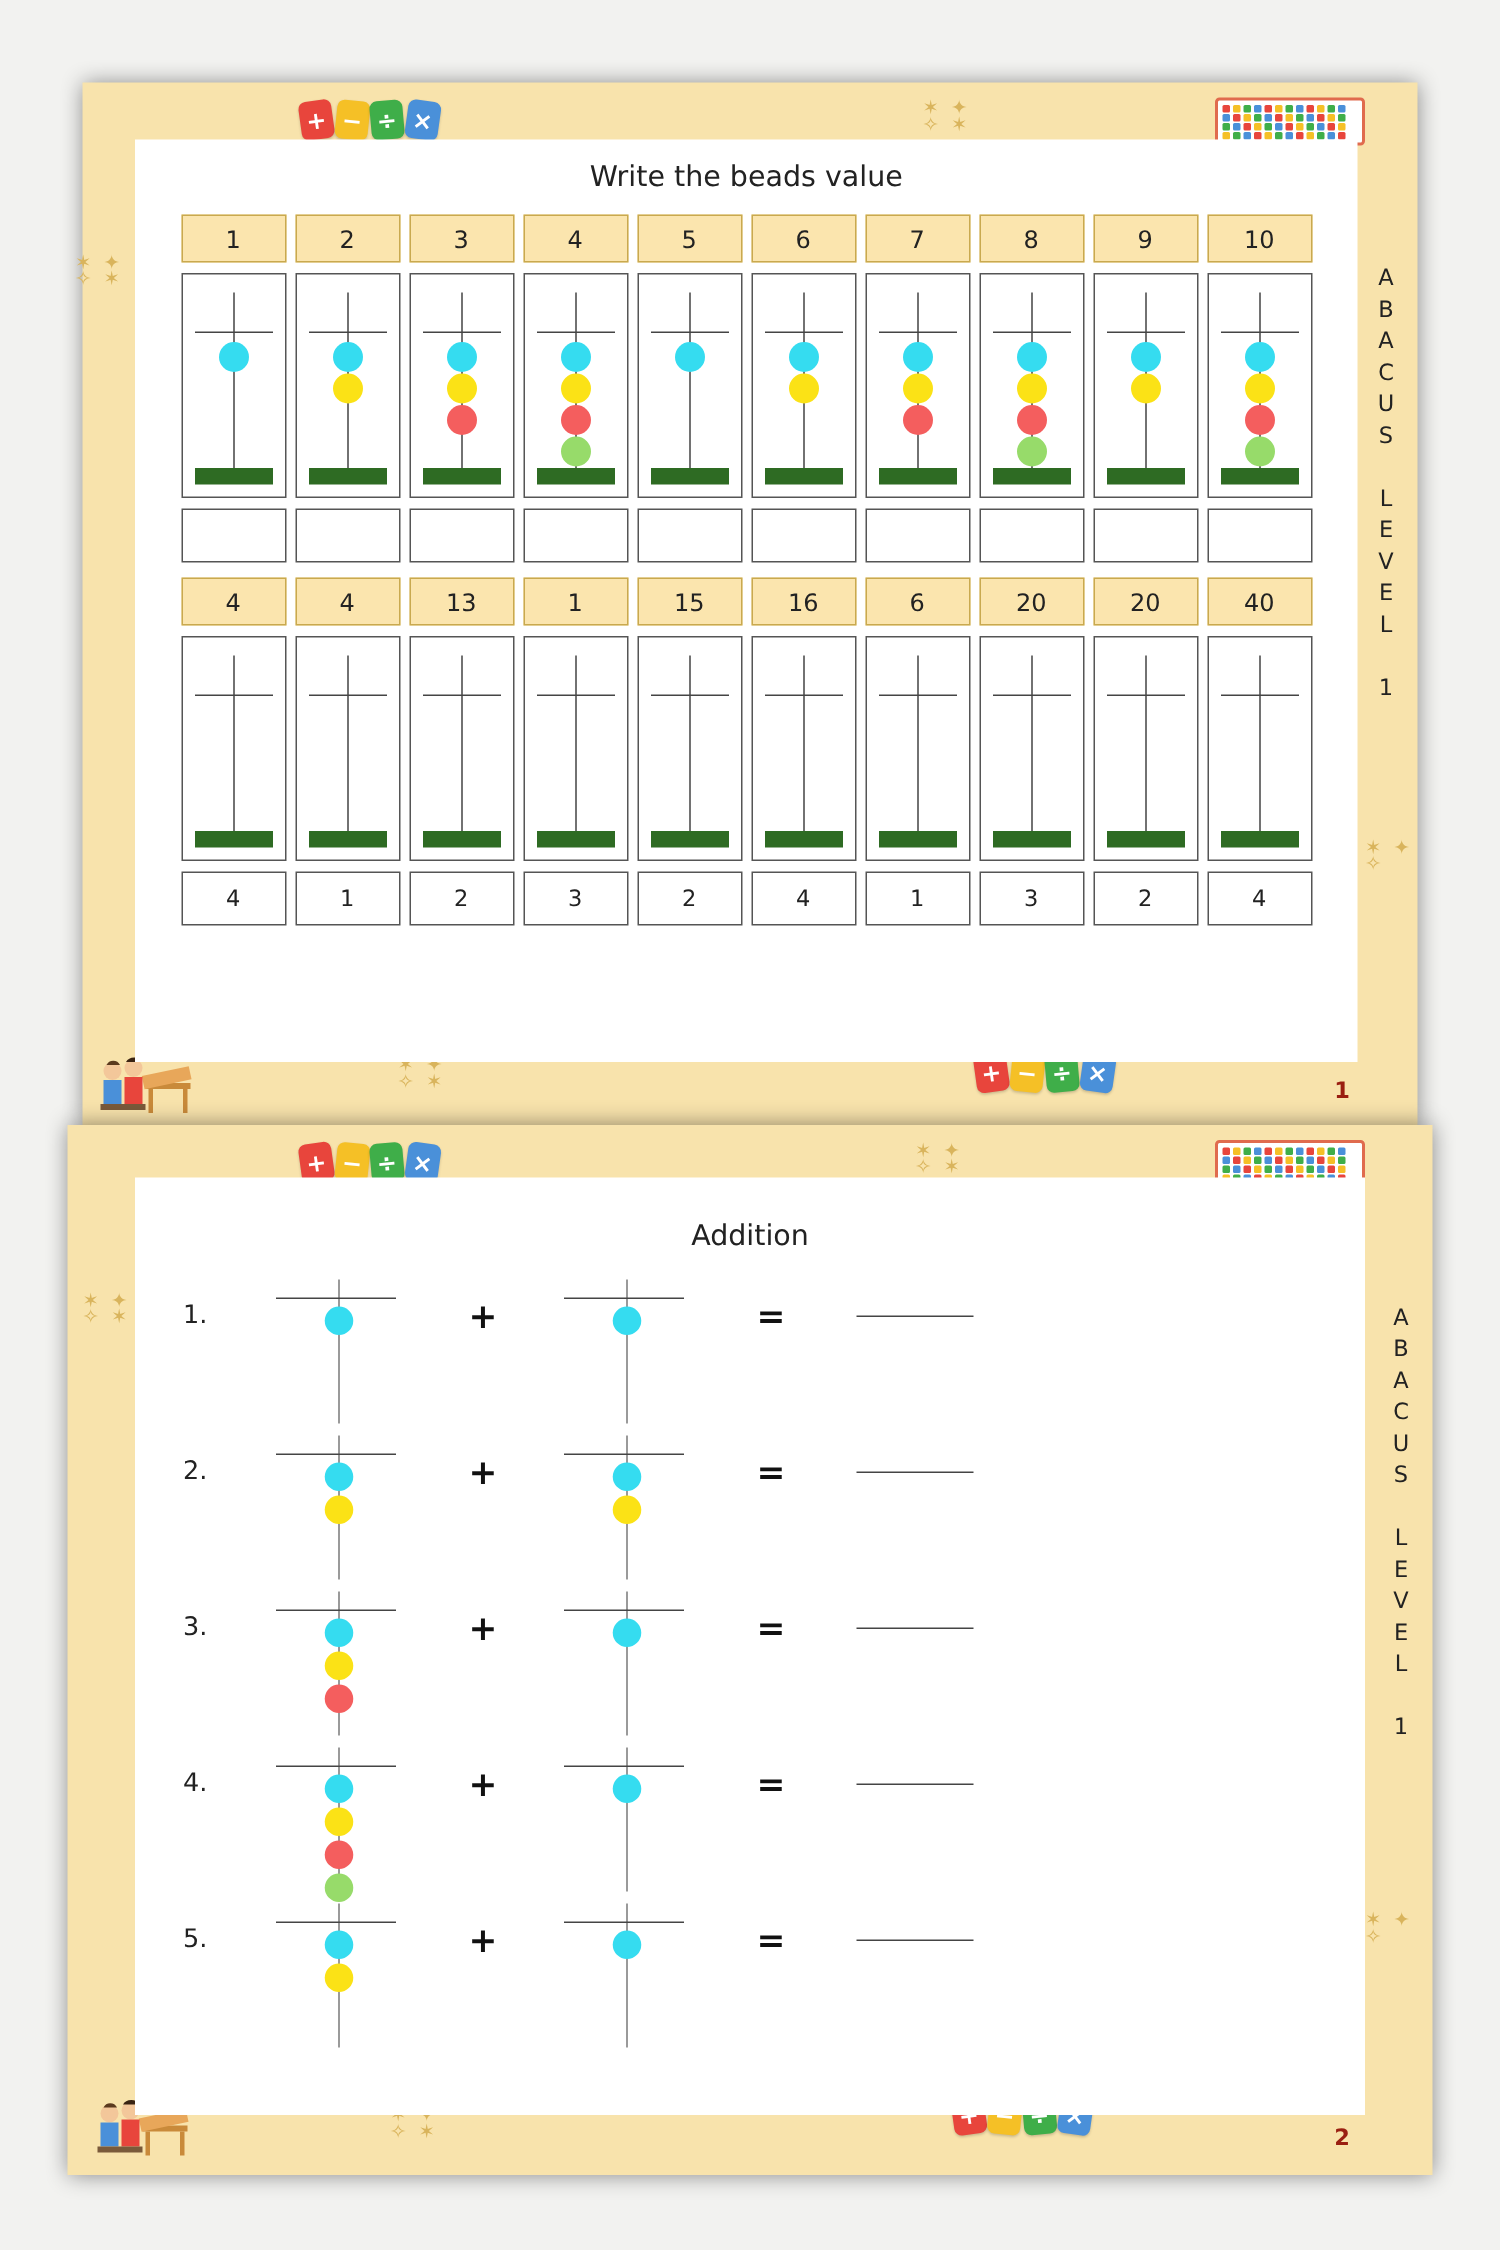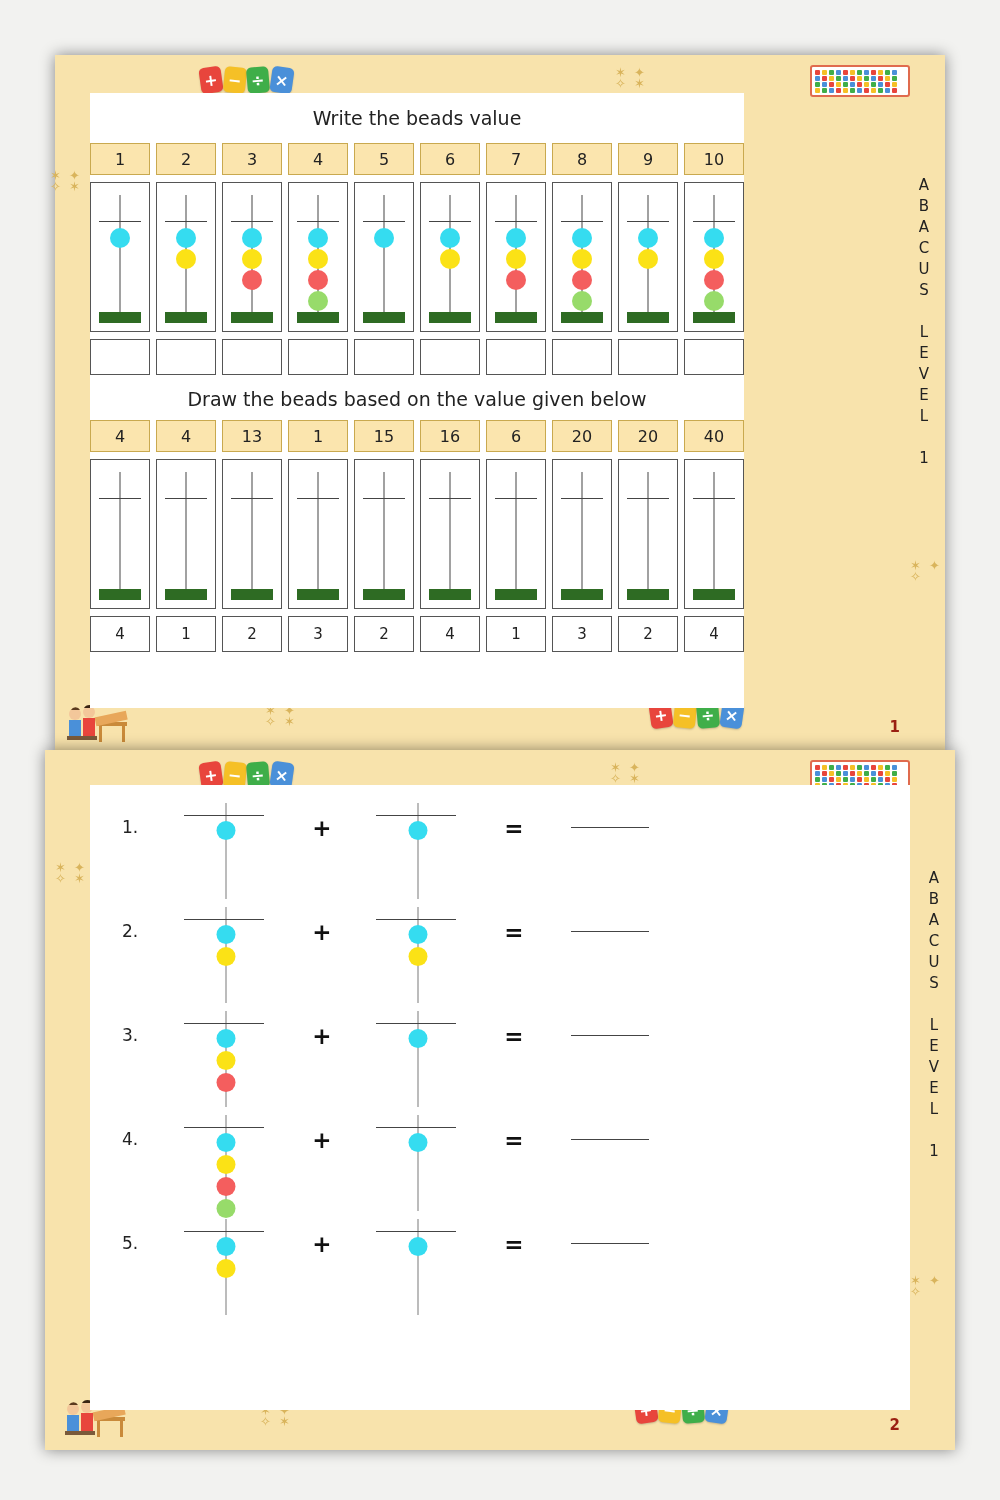--- a/index.html
+++ b/index.html
@@ -33,21 +33,21 @@
     height: 700px;
   }
 
   .inner-white {
     position: absolute;
     background: #ffffff;
   }
   #page-1 .inner-white {
     left: 35px;
     top: 38px;
-    width: 654px;
+    width: 815px;
     height: 615px;
   }
   #page-2 .inner-white {
     left: 45px;
     top: 35px;
     width: 820px;
     height: 625px;
   }
 
   
@@ -491,21 +491,20 @@
         <div class="answer-cell"></div>
         <div class="answer-cell"></div>
         <div class="answer-cell"></div>
         <div class="answer-cell"></div>
         <div class="answer-cell"></div>
         <div class="answer-cell"></div>
         <div class="answer-cell"></div>
         <div class="answer-cell"></div>
       </div>
 
-    <div class="title" style="margin-top:13px;">Draw the beads based on the value given below</div>
 
     <div class="ws-row" id="s2-numbers" style="margin-top:10px;">
         <div class="num-cell">4</div>
         <div class="num-cell">4</div>
         <div class="num-cell">13</div>
         <div class="num-cell">1</div>
         <div class="num-cell">15</div>
         <div class="num-cell">16</div>
         <div class="num-cell">6</div>
         <div class="num-cell">20</div>
@@ -688,20 +687,21 @@
       <div>V</div>
       <div>E</div>
       <div>L</div>
       <div>&nbsp;</div>
       <div>1</div>
     </div>
 
   <div class="page-number" style="right:55px; bottom:16px;">2</div>
 
   <div class="inner-white">
+    <div class="title" style="margin-top:28px;">Addition</div>
     <div id="addition-list" style="margin-top:18px; padding-left:32px;">
         <div class="add-row">
           <div class="add-index">1.</div>
           <div class="operand">
             <div class="op-rod"></div>
             <div class="op-bar"></div>
             <div class="op-bead b-cyan" style="top: 18px;"></div>
           </div>
           <div class="op-sign">+</div>
           <div class="operand">

